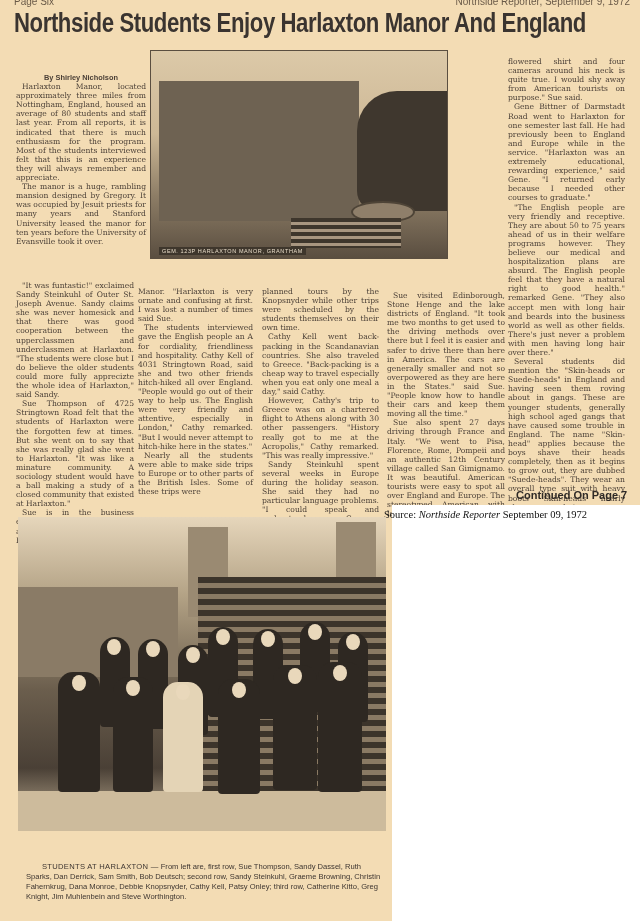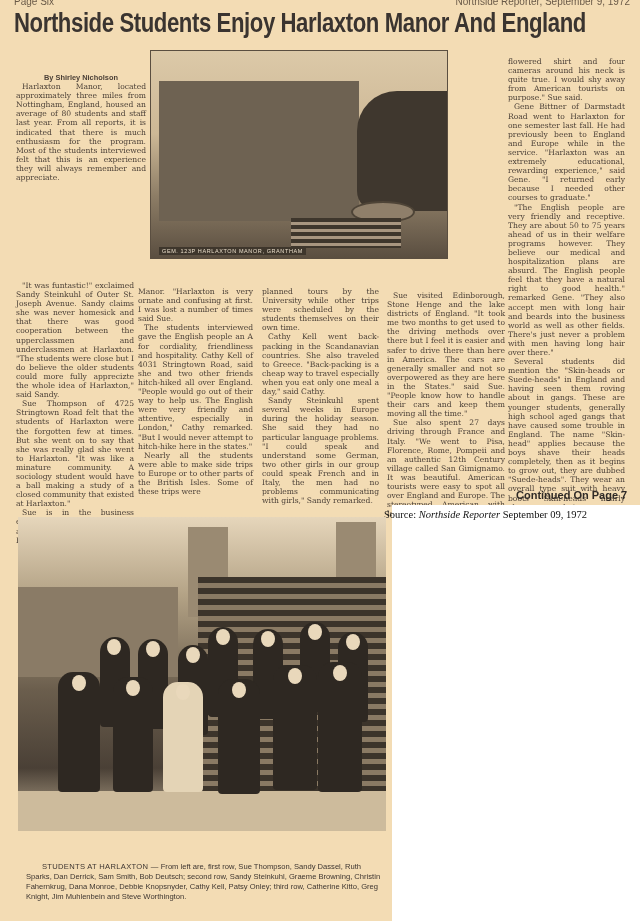--- a/index.html
+++ b/index.html
@@ -41,20 +41,21 @@
 <div class="topline">
   <span>Page Six</span>
   <span>Northside Reporter, September 9, 1972</span>
 </div>
 
 <div class="headline">Northside Students Enjoy Harlaxton Manor And England</div>
 
 <div class="col" style="left:16px; top:50px; width:130px;">
   <p class="byline">By Shirley Nicholson</p>
   <p>Harlaxton Manor, located approximately three miles from Nottingham, England, housed an average of 80 students and staff last year. From all reports, it is indicated that there is much enthusiasm for the program. Most of the students interviewed felt that this is an experience they will always remember and appreciate.</p>
+  <p>The manor is a huge, rambling mansion designed by Gregory. It was occupied by Jesuit priests for many years and Stanford University leased the manor for ten years before the University of Evansville took it over.</p>
 </div>
 
 <div class="photo1">
   <div class="bldg"></div>
   <div class="trees"></div>
   <div class="fountain"></div>
   <div class="steps"></div>
   <div class="photo1-caption">GEM. 123P   HARLAXTON MANOR, GRANTHAM</div>
 </div>
 
@@ -64,22 +65,23 @@
   <p>Sue is in the business educational field and also acted as a social secretary for Harlaxton</p>
 </div>
 
 <div class="col" style="left:138px; top:264px; width:115px;">
   <p style="text-indent:0">Manor. "Harlaxton is very ornate and confusing at first. I was lost a number of times said Sue.</p>
   <p>The students interviewed gave the English people an A for cordiality, friendliness and hospitality. Cathy Kell of 4031 Stringtown Road, said she and two other friends hitch-hiked all over England. "People would go out of their way to help us. The English were very friendly and attentive, especially in London," Cathy remarked. "But I would never attempt to hitch-hike here in the states."</p>
   <p>Nearly all the students were able to make side trips to Europe or to other parts of the British Isles. Some of these trips were</p>
 </div>
 
 <div class="col" style="left:262px; top:264px; width:117px;">
-  <p style="text-indent:0">planned tours by the University while other trips were scheduled by the students themselves on their own time.</p>
+  <p style="text-indent:0">planned tours by the Knopsnyder while other trips were scheduled by the students themselves on their own time.</p>
   <p>Cathy Kell went back-packing in the Scandanavian countries. She also traveled to Greece. "Back-packing is a cheap way to travel especially when you eat only one meal a day," said Cathy.</p>
+  <p>However, Cathy's trip to Greece was on a chartered flight to Athens along with 30 other passengers. "History really got to me at the Acropolis," Cathy remarked. "This was really impressive."</p>
   <p>Sandy Steinkuhl spent several weeks in Europe during the holiday season. She said they had no particular language problems. "I could speak and understand some German, two other girls in our group could speak French and in Italy, the men had no problems communicating with girls," Sandy remarked.</p>
 </div>
 
 <div class="col" style="left:387px; top:268px; width:118px;">
   <p>Sue visited Edinborough, Stone Henge and the lake districts of England. "It took me two months to get used to the driving methods over there but I feel it is easier and safer to drive there than here in America. The cars are generally smaller and not so overpowered as they are here in the States." said Sue. "People know how to handle their cars and keep them moving all the time."</p>
   <p>Sue also spent 27 days driving through France and Italy. "We went to Pisa, Florence, Rome, Pompeii and an authentic 12th Century village called San Gimignamo. It was beautiful. American tourists were easy to spot all over England and Europe. The stereotyped American with loud,</p>
 </div>
 
 <div class="col" style="left:508px; top:34px; width:117px;">
   <p style="text-indent:0">flowered shirt and four cameras around his neck is quite true. I would shy away from American tourists on purpose." Sue said.</p>

